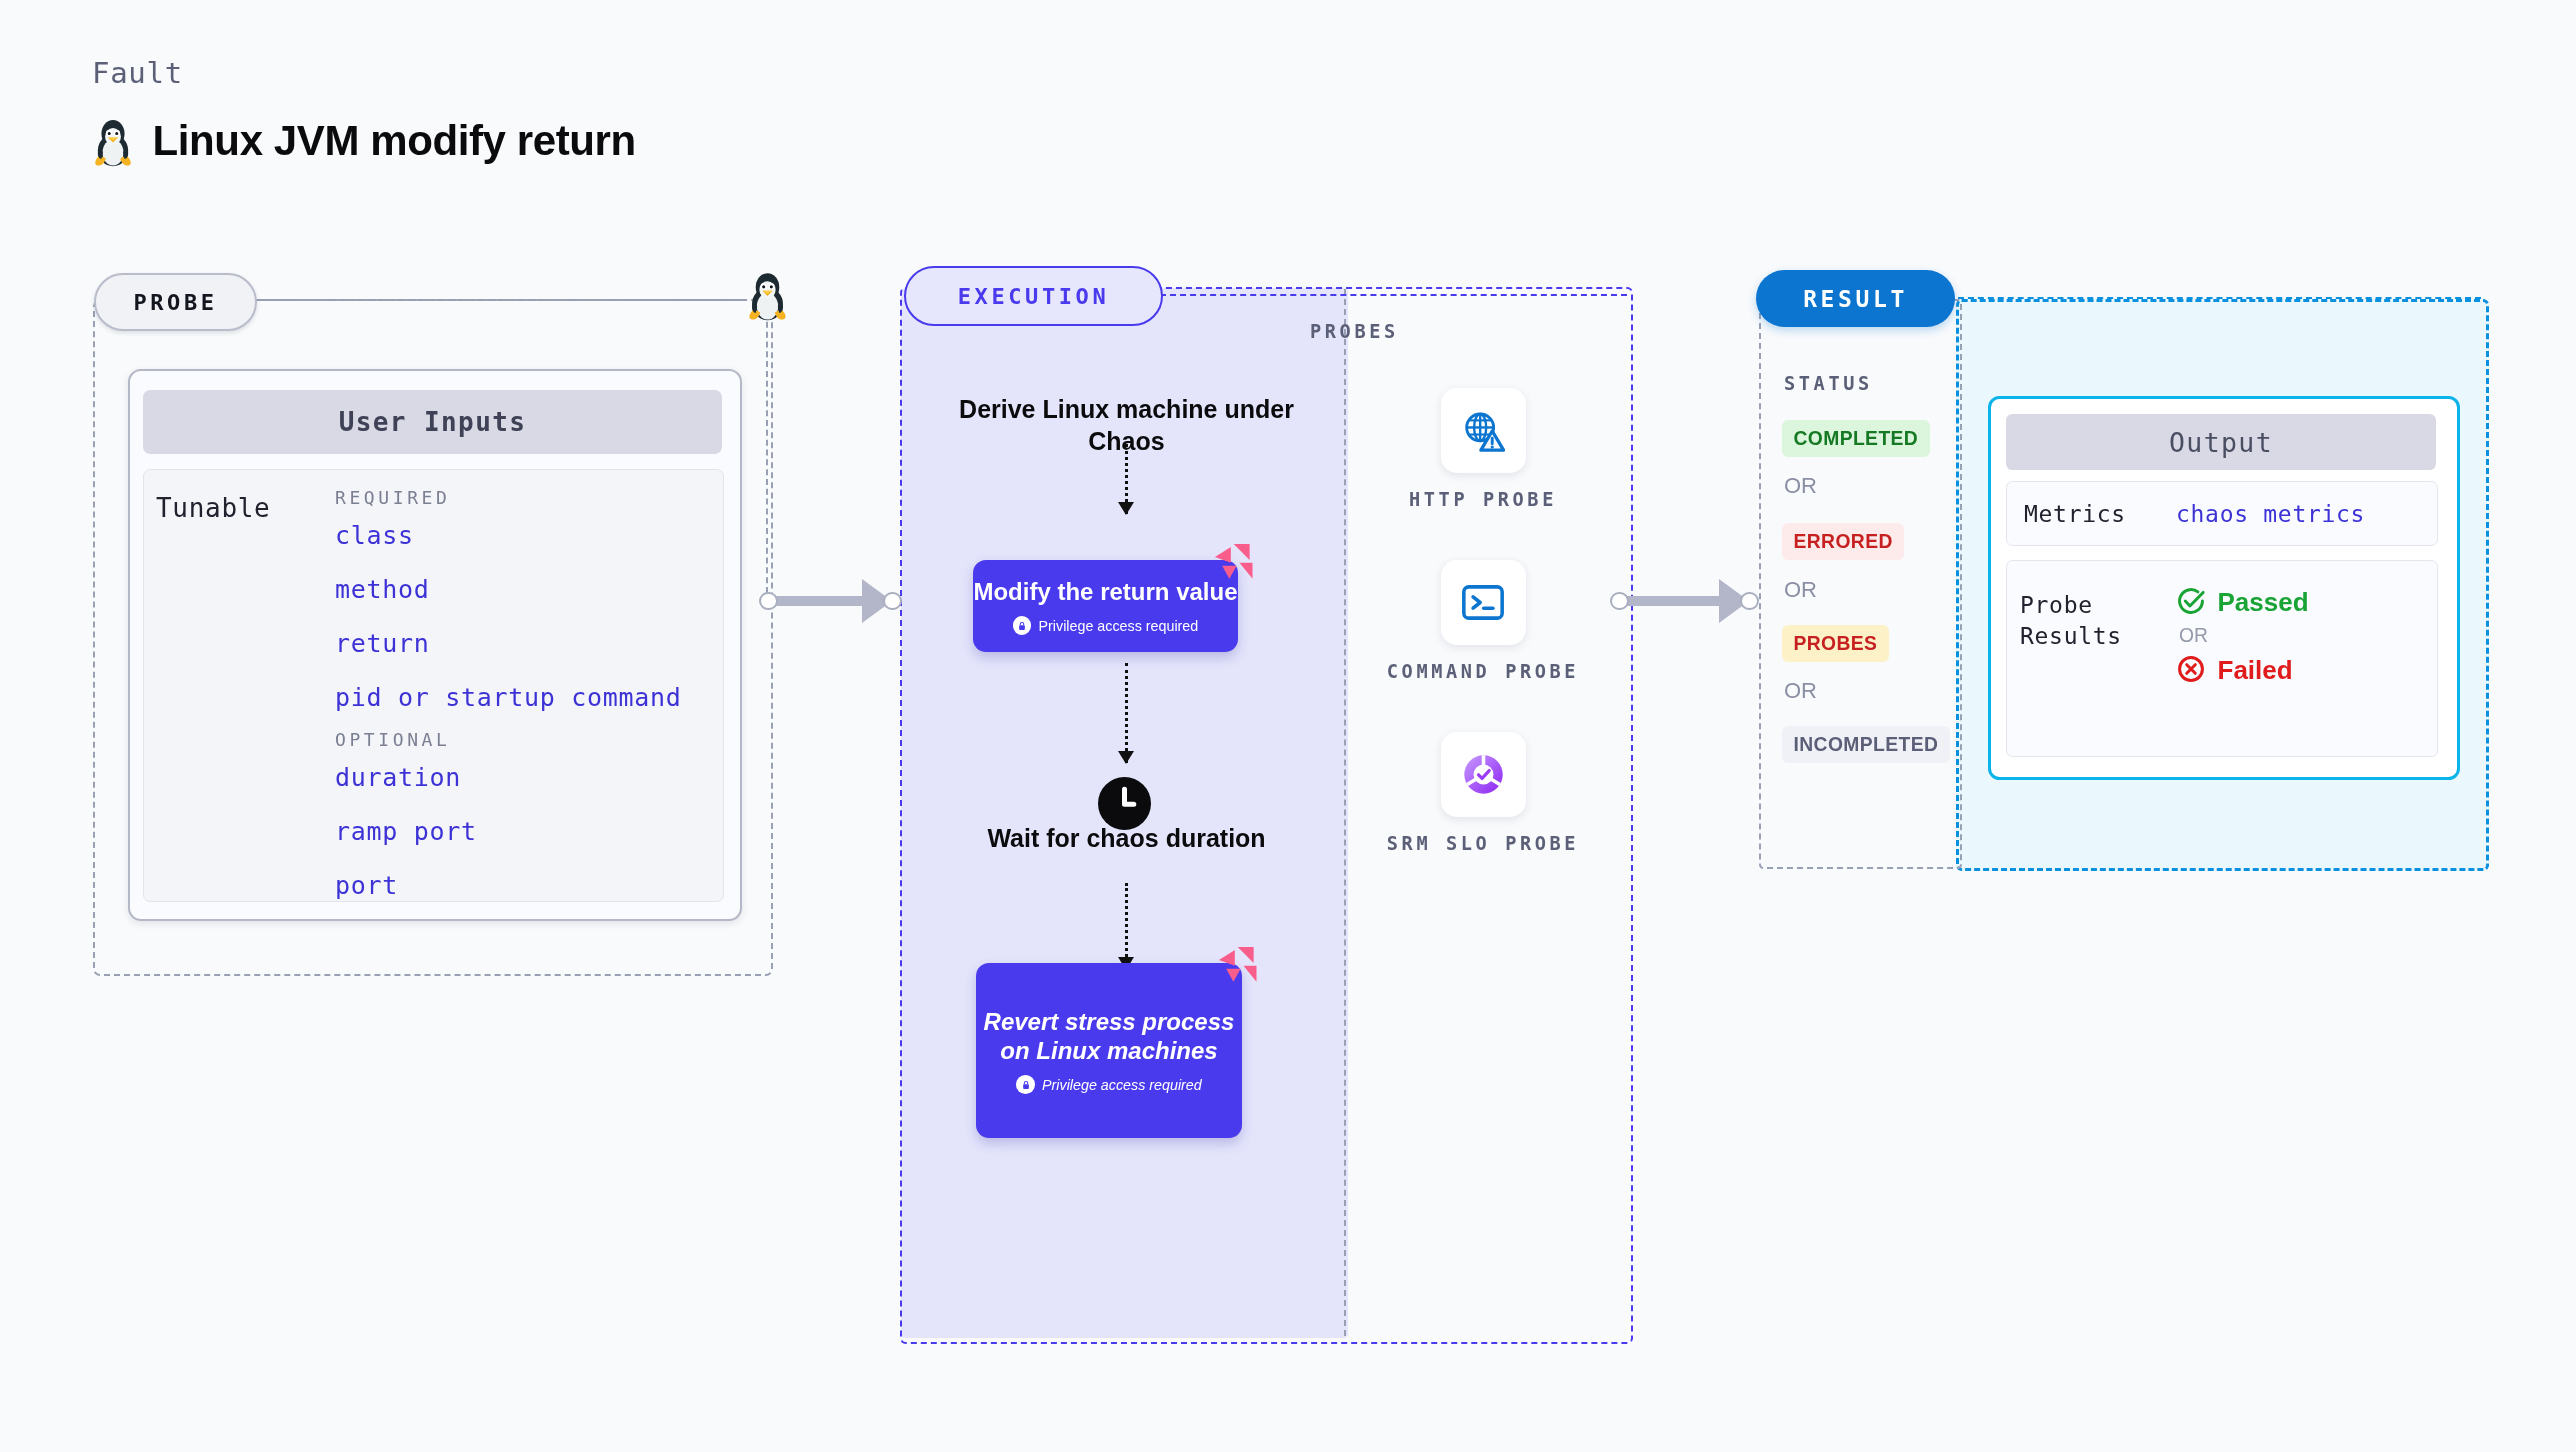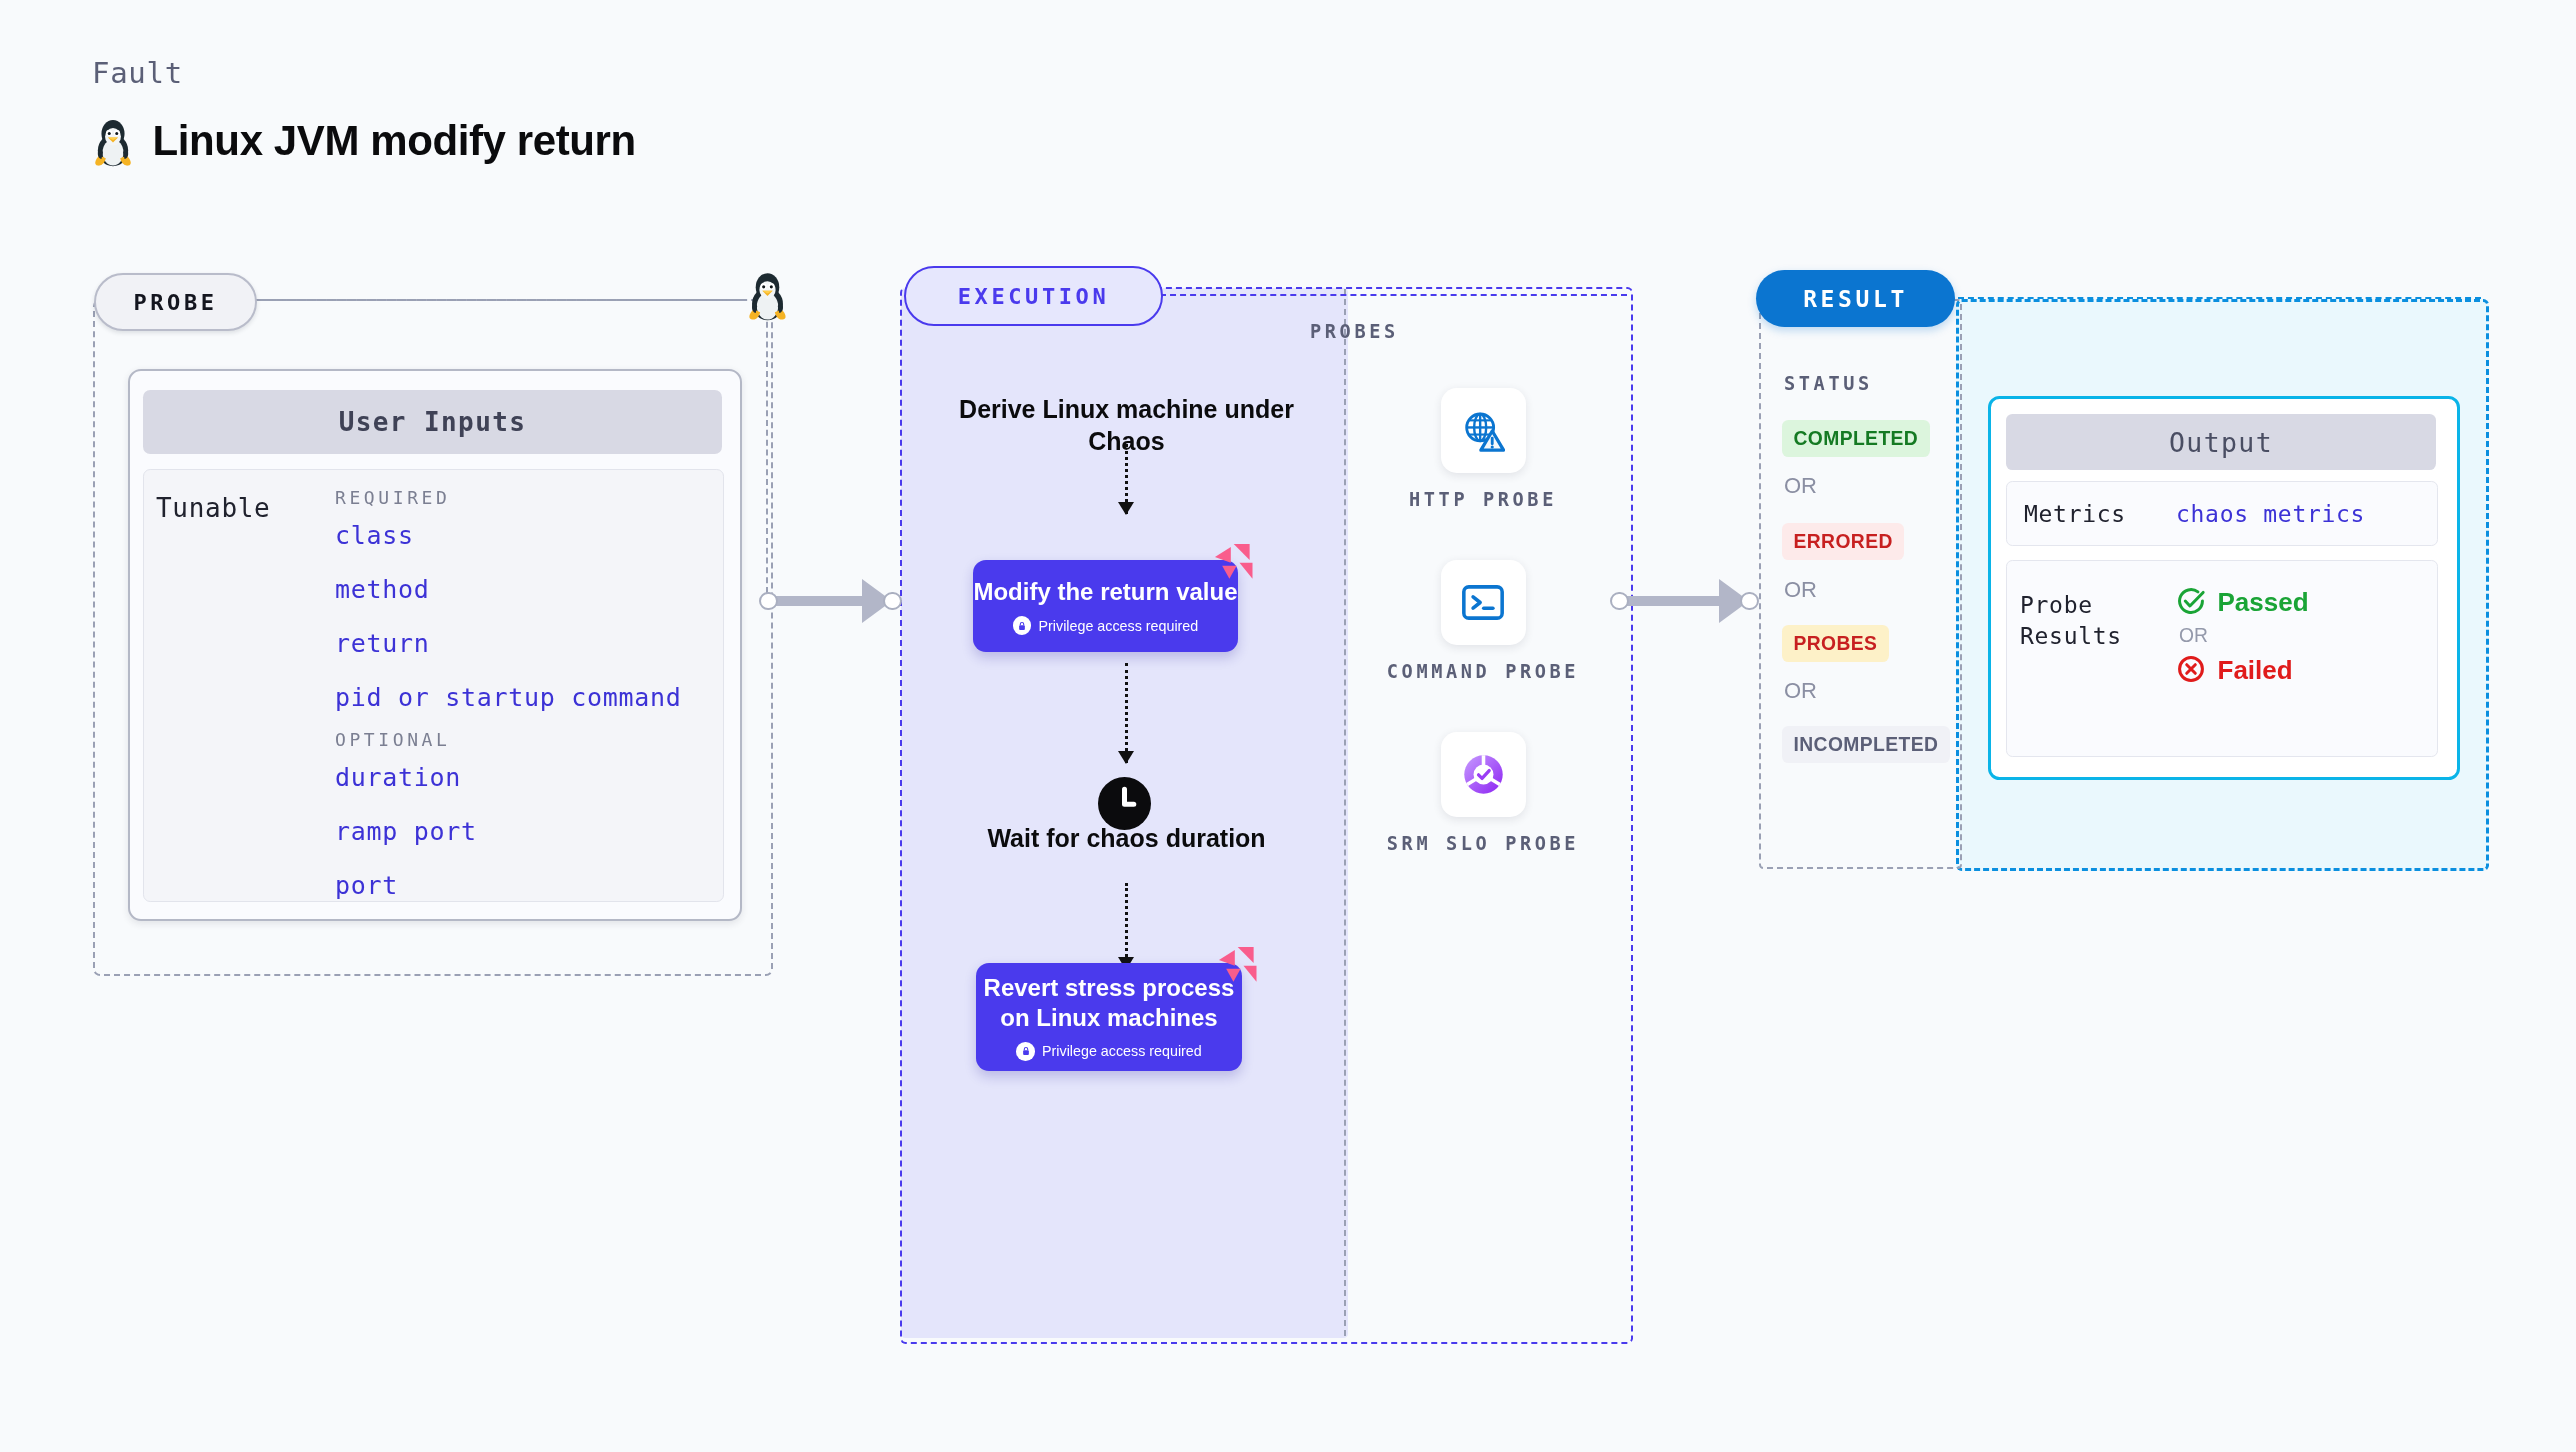--- a/index.html
+++ b/index.html
@@ -351,21 +351,21 @@
     <path d="M37 17 V38 H50" stroke="#ffffff" stroke-width="7" fill="none" stroke-linecap="round" stroke-linejoin="round"></path>
   </svg>
 </div>
 <div class="abs" id="exec-step2">Wait for chaos duration</div>
 
 <div class="dotted-arrow" style="left:1125px;top:883px;width:3.6px;height:86px;">
   <span class="line"></span>
   <span class="head"></span>
 </div>
 
-<div class="exec-box" style="left:976px;top:963px;width:266px;height:108px;">
+<div class="exec-box" style="left:976px;top:963px;width:266px;height:175px;font-style:italic;">
   <span class="abs harness-logo">
     <svg width="42" height="39" viewBox="0 0 58 54">
       <path d="M4 18 L26 4 L26 26 Z" fill="#f95d8c"></path>
       <path d="M30 0 L52 0 L52 22 Z" fill="#f95d8c"></path>
       <path d="M14 30 L34 30 L24 48 Z" fill="#f95d8c"></path>
       <path d="M38 26 L56 26 L56 48 Z" fill="#f95d8c"></path>
     </svg>
   </span>
   <span class="exec-box-title">Revert stress process on Linux machines</span>
   <span class="priv-row">

